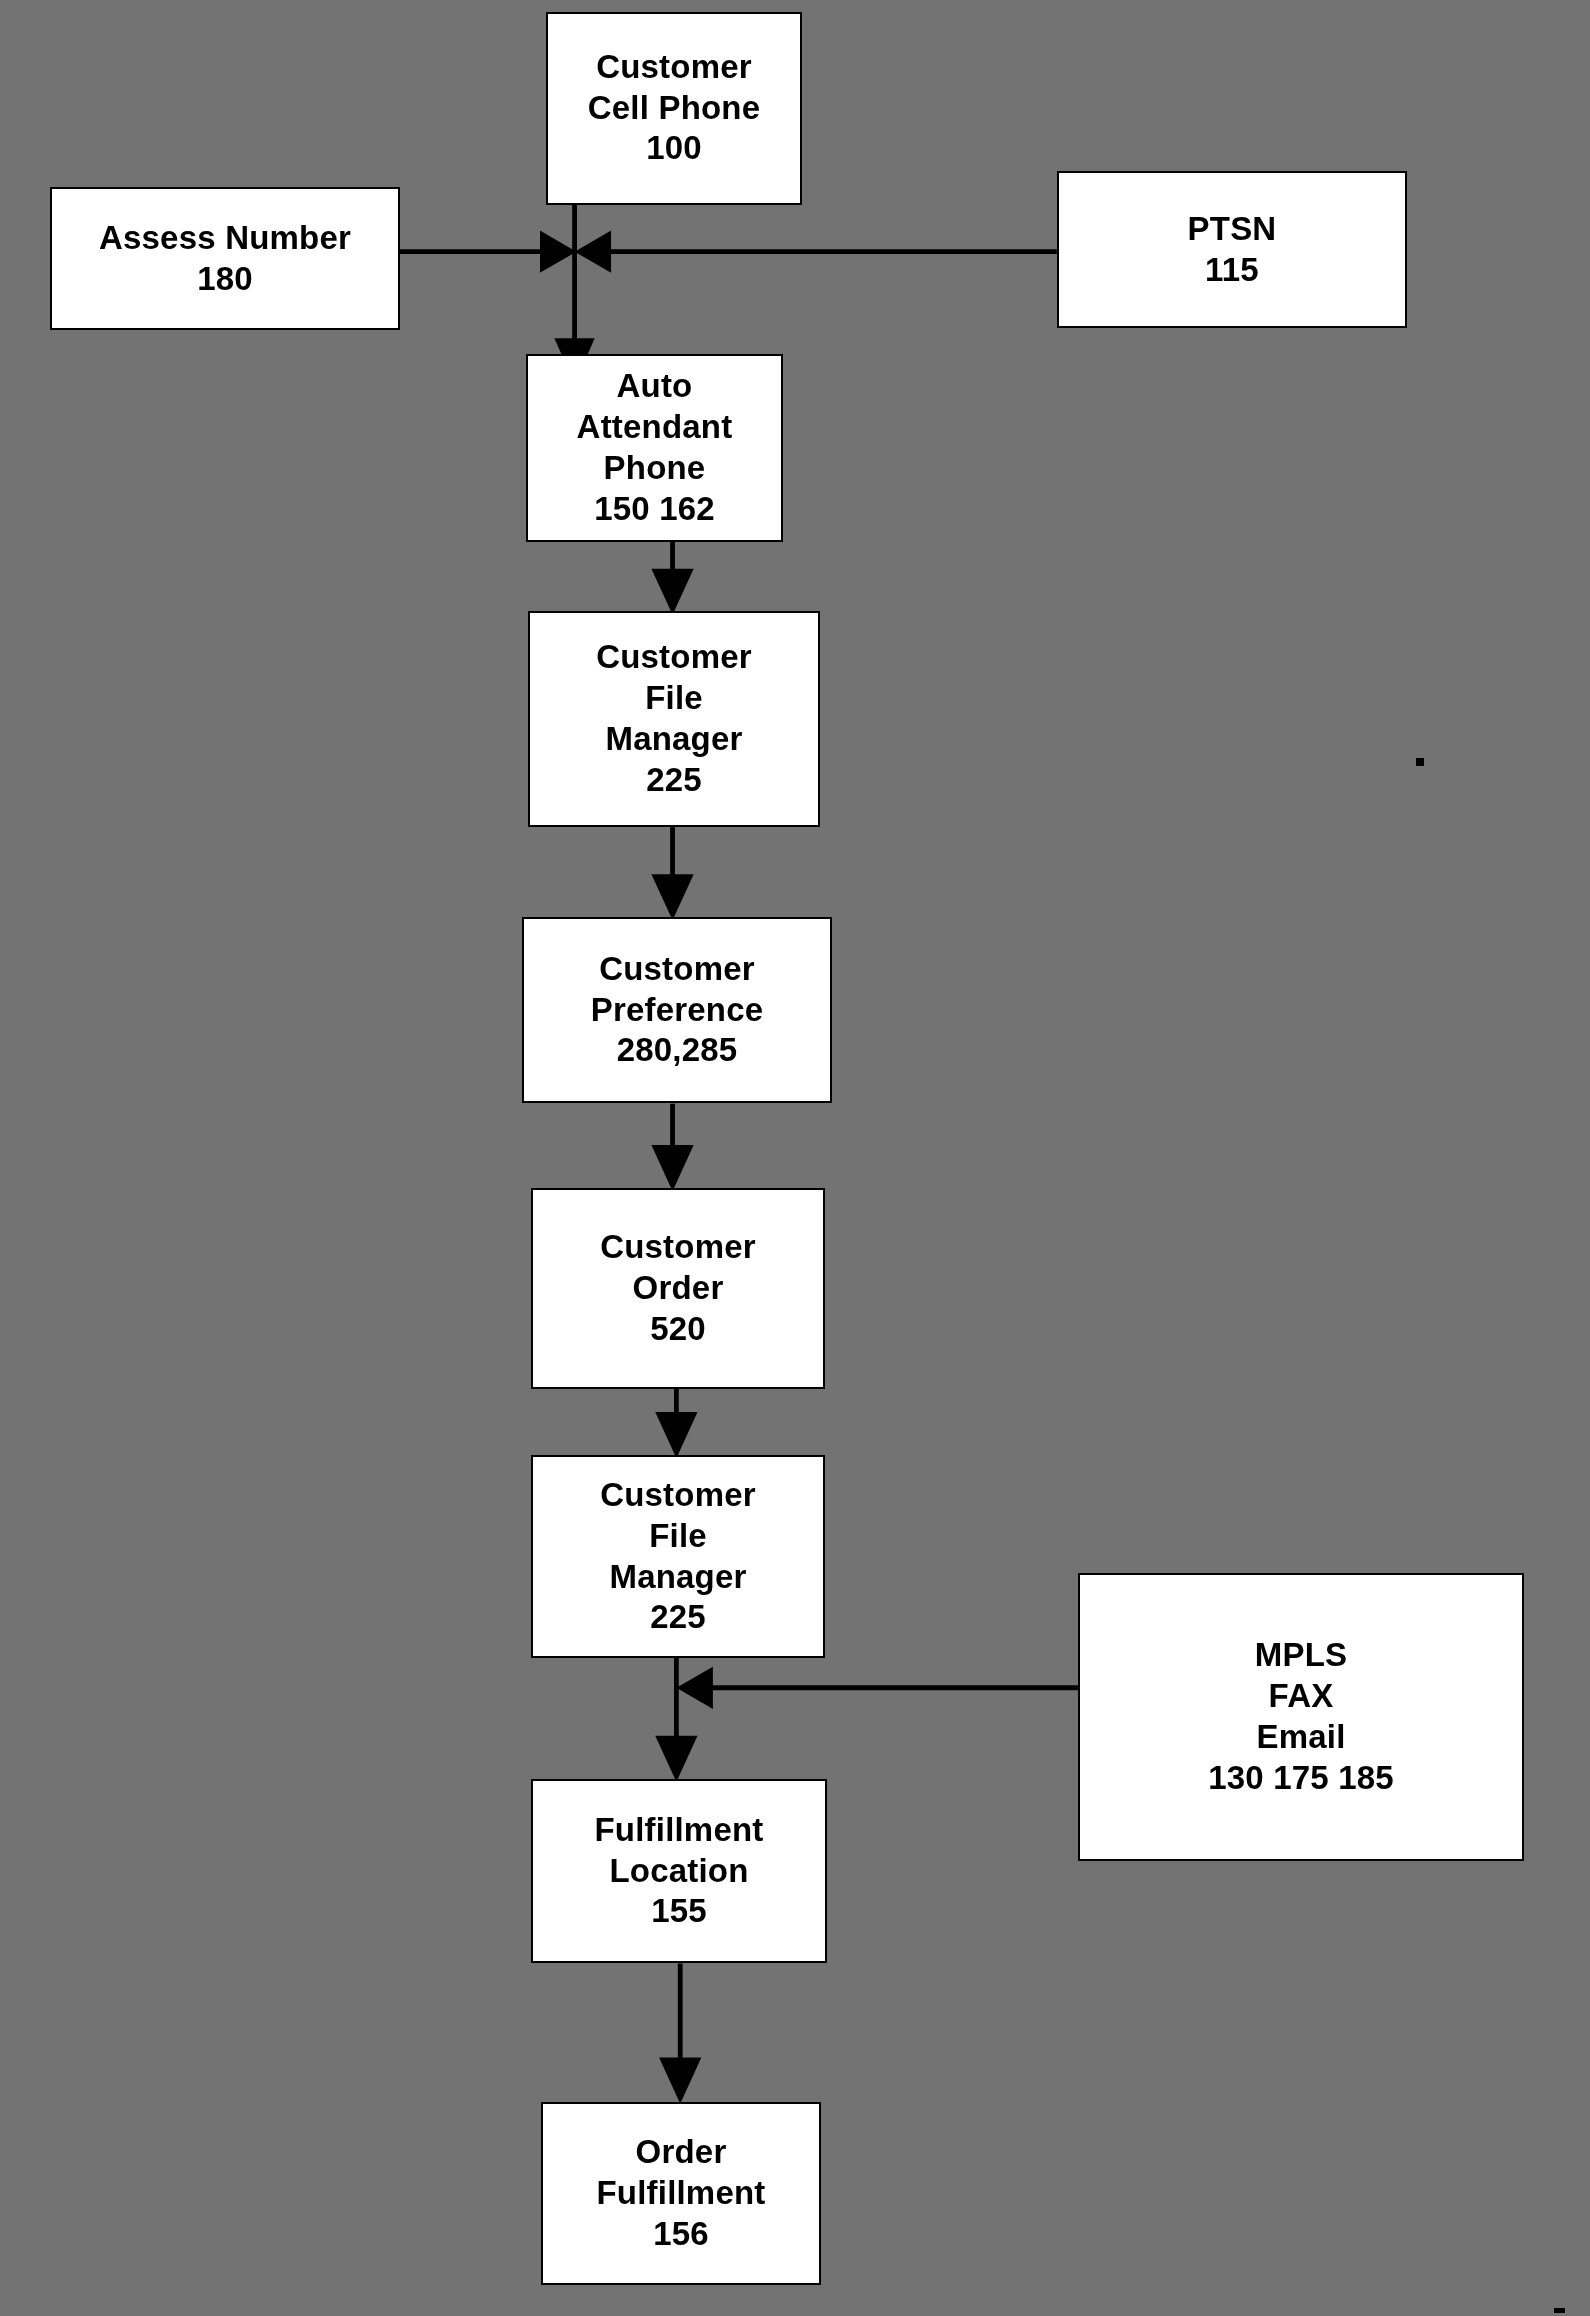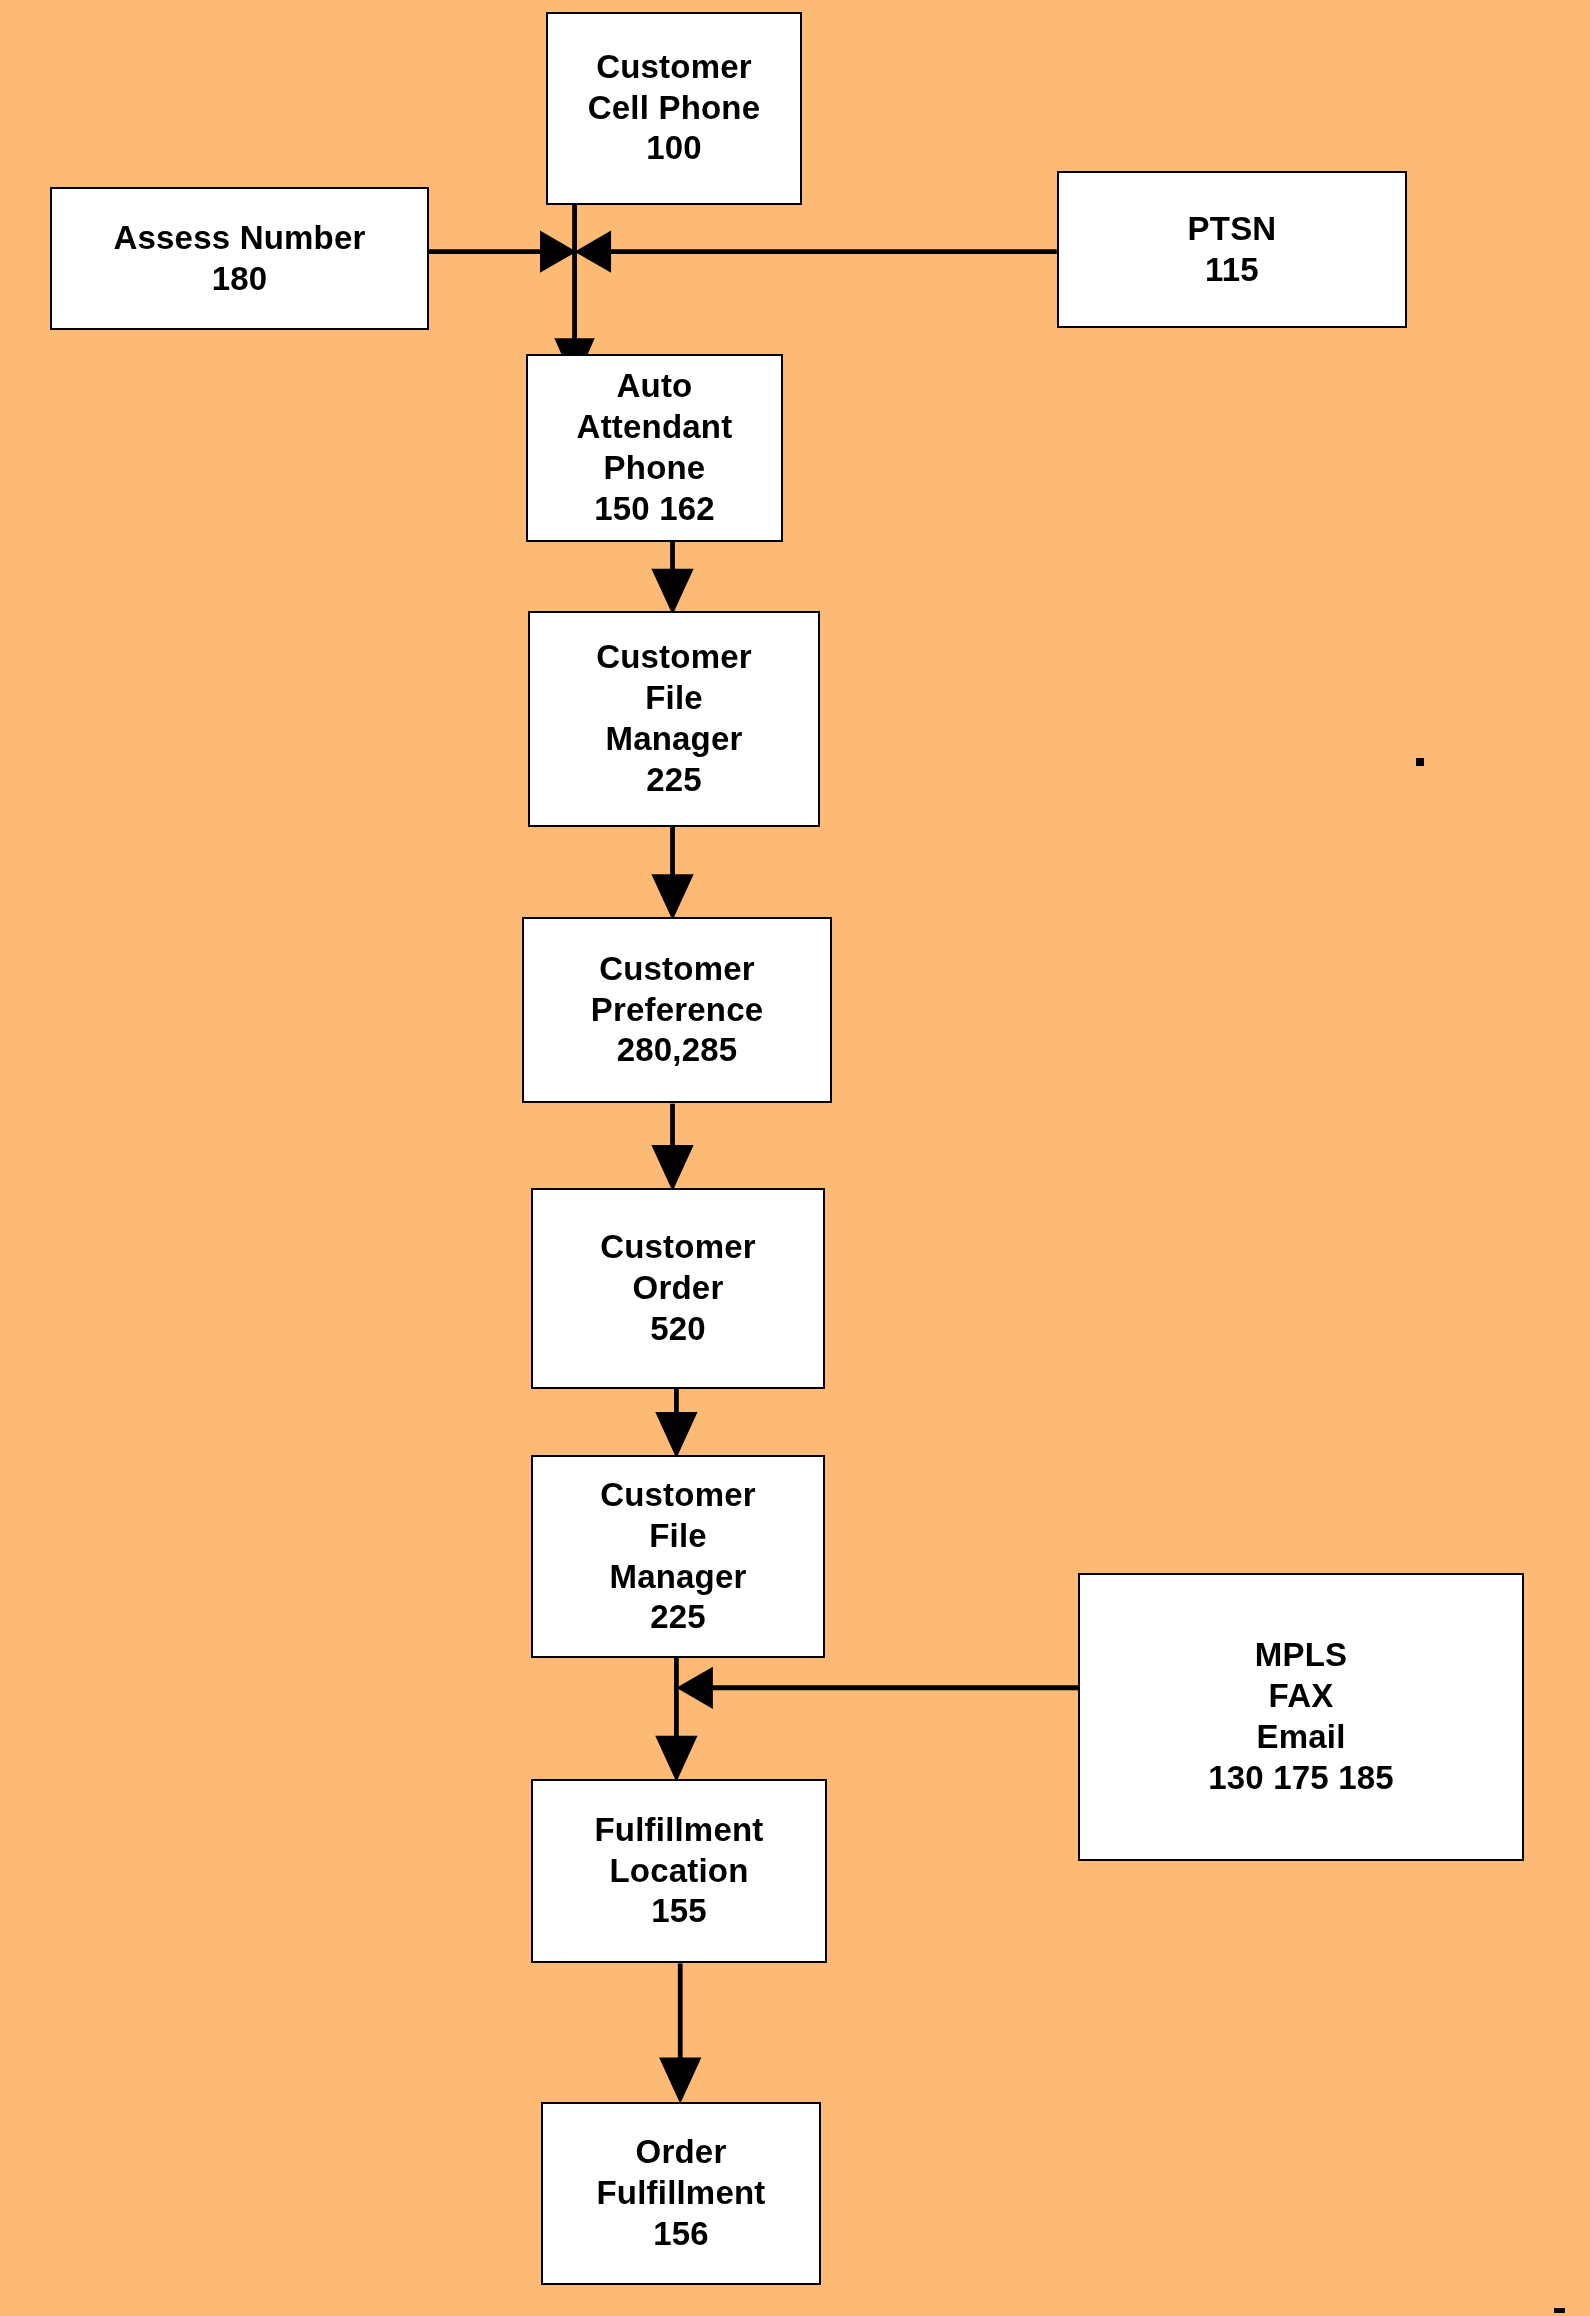--- a/index.html
+++ b/index.html
@@ -50,21 +50,21 @@
   }
   .speck {
     position: absolute;
     background: #000000;
     z-index: 2;
   }
 </style>
 </head>
 <body>
 
-<div id="canvas" style="width: 1591px; height: 2316px; background: #fdba74;">
+<div id="canvas" style="width: 1591px; height: 2316px; background: #737373;">
 
   <svg class="wires" viewBox="0 0 1656 2411" xmlns="http://www.w3.org/2000/svg">
 
     <g>
       <line x1="598" y1="213" x2="598" y2="378" stroke="#000" stroke-width="5"></line>
       <polygon points="598,400 577,352 619,352" fill="#000"></polygon>
     </g>
 
     <g>
       <line x1="416" y1="262" x2="585" y2="262" stroke="#000" stroke-width="5"></line>
@@ -112,21 +112,21 @@
     </g>
 
   </svg>
 
   <div id="node-layer">
       <div class="node" style="left: 546px; top: 11.5px; width: 256px; height: 193px;">
         <span class="line">Customer</span>
         <span class="line">Cell Phone</span>
         <span class="line">100</span>
       </div>
-      <div class="node" style="left: 50px; top: 187px; width: 379px; height: 143px;">
+      <div class="node" style="left: 50px; top: 187px; width: 350px; height: 143px;">
         <span class="line">Assess Number</span>
         <span class="line">180</span>
       </div>
       <div class="node" style="left: 1057px; top: 171px; width: 350px; height: 157px;">
         <span class="line">PTSN</span>
         <span class="line">115</span>
       </div>
       <div class="node" style="left: 526px; top: 354px; width: 257px; height: 188px;">
         <span class="line">Auto</span>
         <span class="line">Attendant</span>

